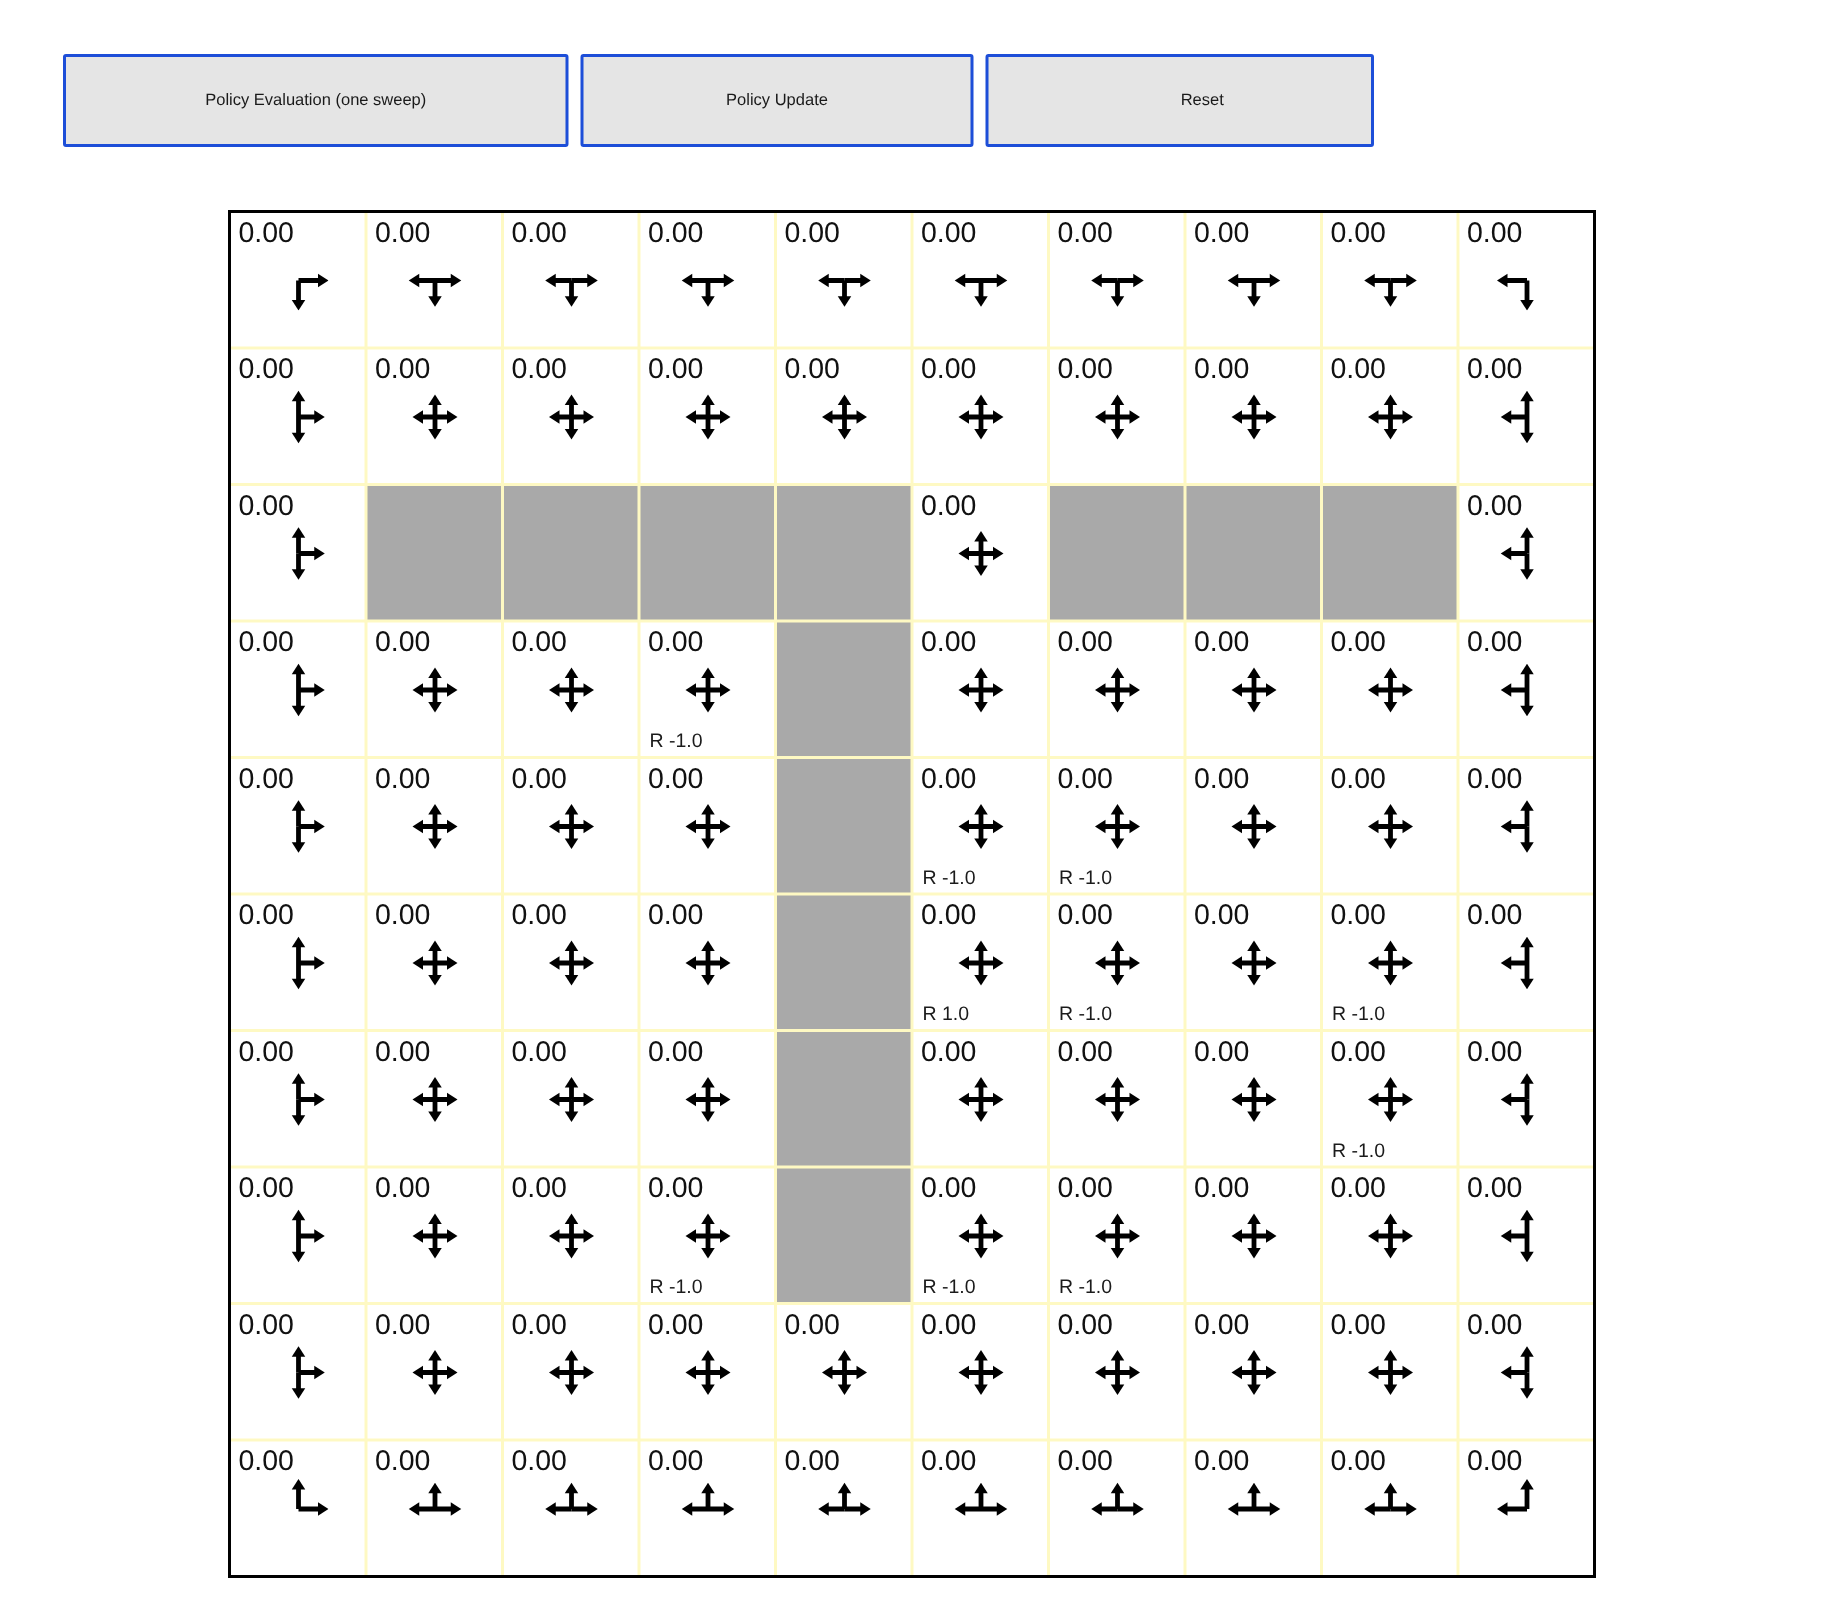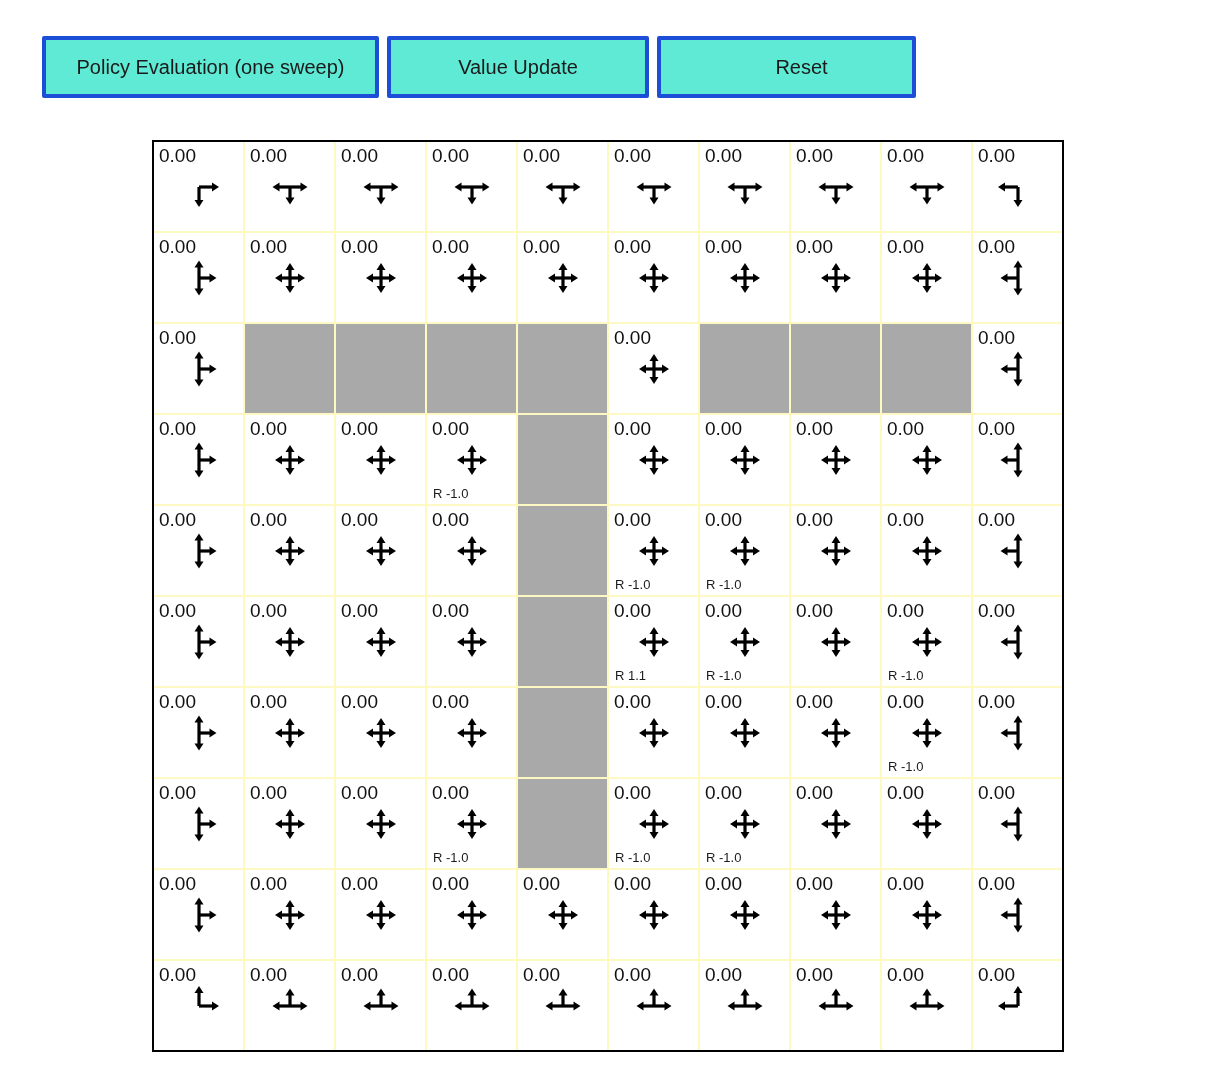--- a/index.html
+++ b/index.html
@@ -12,25 +12,25 @@
     color: #111;
   }
   .toolbar {
     display: flex;
     gap: 8px;
     margin: 36px 0 0 42px;
     width: 1132px;
   }
   .btn {
     height: 62px;
-    background: #5eead4;
-    border: 4px solid #1d4ed8;
+    background: #e5e5e5;
+    border: 2px solid #1d4ed8;
     border-radius: 2px;
     font-family: "Liberation Sans", sans-serif;
-    font-size: 20px;
+    font-size: 11px;
     color: #1a1a1a;
     display: flex;
     align-items: center;
     justify-content: center;
     cursor: pointer;
     box-sizing: border-box;
   }
   .btn-1 { width: 337px; }
   .btn-2 { width: 262px; }
   .btn-3 { width: 253px; }
@@ -73,21 +73,21 @@
     font-size: 13px;
     color: #1b1b1b;
     margin-top: 35px;
   }
 </style>
 </head>
 <body>
 
 <div class="toolbar">
   <button class="btn btn-1">Policy Evaluation (one sweep)</button>
-  <button class="btn btn-2">Value Update</button>
+  <button class="btn btn-2">Policy Update</button>
   <button class="btn btn-4">Reset</button>
 </div>
 
 <div class="grid" id="grid">
     <div class="cell">
       <div class="val">0.00</div>
       <svg width="40" height="40" viewBox="0 0 40 40" class="arrow">
         <line x1="20" y1="20" x2="34" y2="20" stroke="#000000" stroke-width="3.2"></line>
         <polygon points="40,20 33,24.5 33,15.5" fill="#000000"></polygon>
         <line x1="20" y1="20" x2="20" y2="34" stroke="#000000" stroke-width="3.2"></line>
@@ -646,21 +646,21 @@
       <svg width="40" height="40" viewBox="0 0 40 40" class="arrow">
         <line x1="20" y1="20" x2="20" y2="11" stroke="#000000" stroke-width="3.2"></line>
         <polygon points="20,5 24.5,12 15.5,12" fill="#000000"></polygon>
         <line x1="20" y1="20" x2="20" y2="29" stroke="#000000" stroke-width="3.2"></line>
         <polygon points="20,35 15.5,28 24.5,28" fill="#000000"></polygon>
         <line x1="20" y1="20" x2="11" y2="20" stroke="#000000" stroke-width="3.2"></line>
         <polygon points="5,20 12,15.5 12,24.5" fill="#000000"></polygon>
         <line x1="20" y1="20" x2="29" y2="20" stroke="#000000" stroke-width="3.2"></line>
         <polygon points="35,20 28,24.5 28,15.5" fill="#000000"></polygon>
       </svg>
-      <div class="reward">R 1.1</div>
+      <div class="reward">R 1.0</div>
     </div>
     <div class="cell">
       <div class="val">0.00</div>
       <svg width="40" height="40" viewBox="0 0 40 40" class="arrow">
         <line x1="20" y1="20" x2="20" y2="11" stroke="#000000" stroke-width="3.2"></line>
         <polygon points="20,5 24.5,12 15.5,12" fill="#000000"></polygon>
         <line x1="20" y1="20" x2="20" y2="29" stroke="#000000" stroke-width="3.2"></line>
         <polygon points="20,35 15.5,28 24.5,28" fill="#000000"></polygon>
         <line x1="20" y1="20" x2="11" y2="20" stroke="#000000" stroke-width="3.2"></line>
         <polygon points="5,20 12,15.5 12,24.5" fill="#000000"></polygon>

